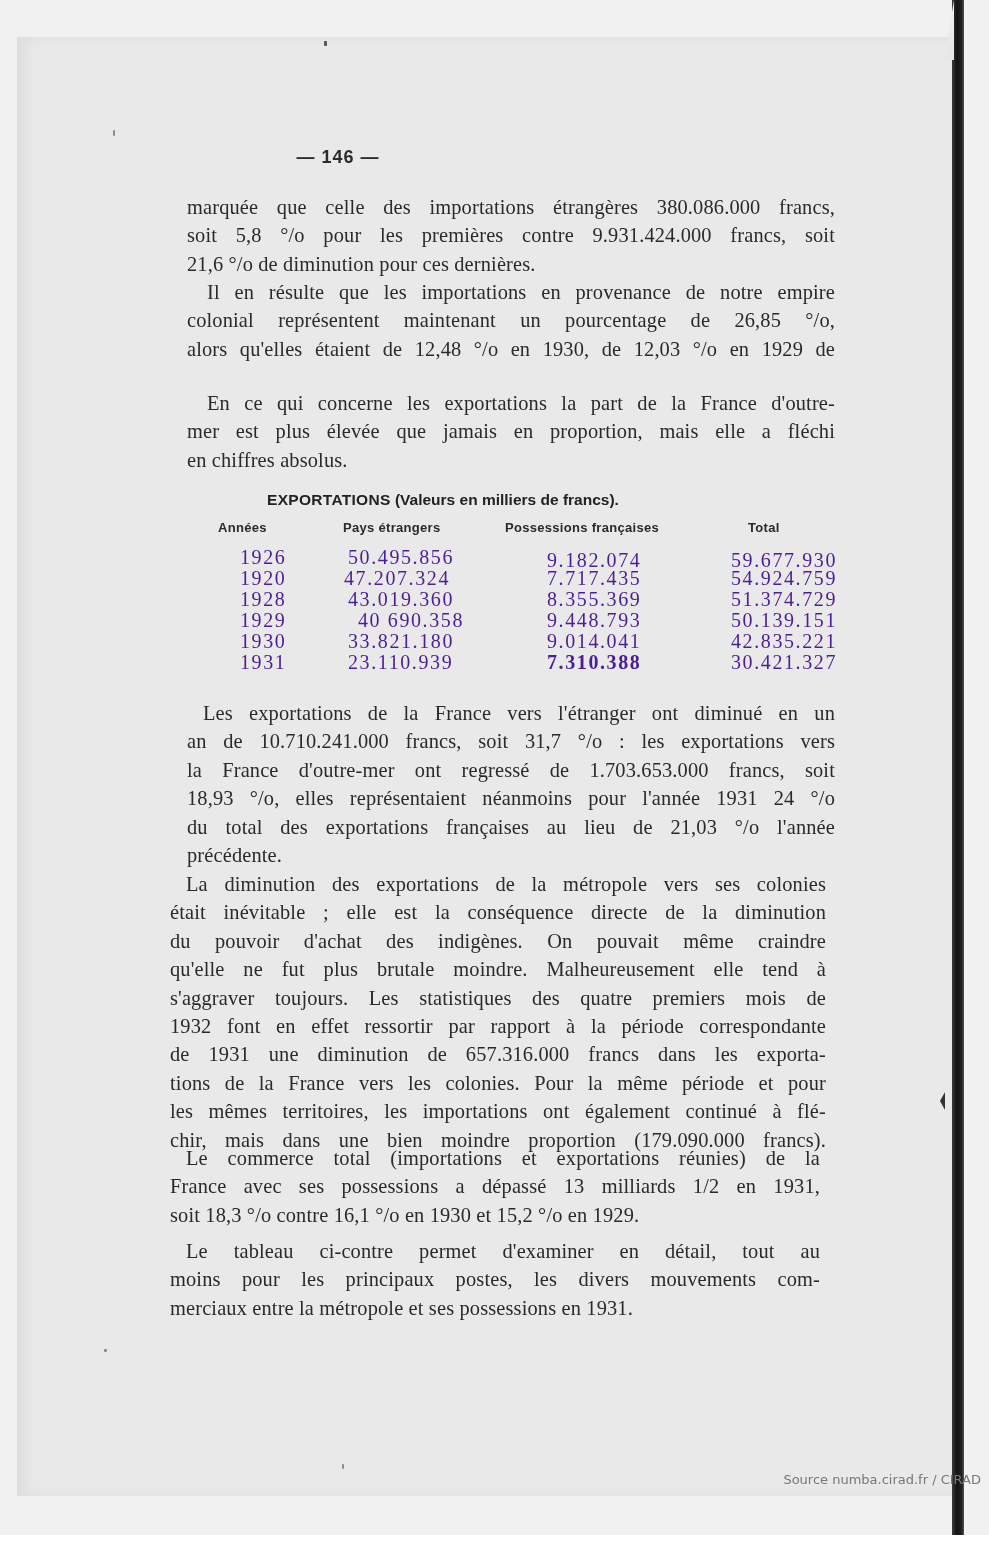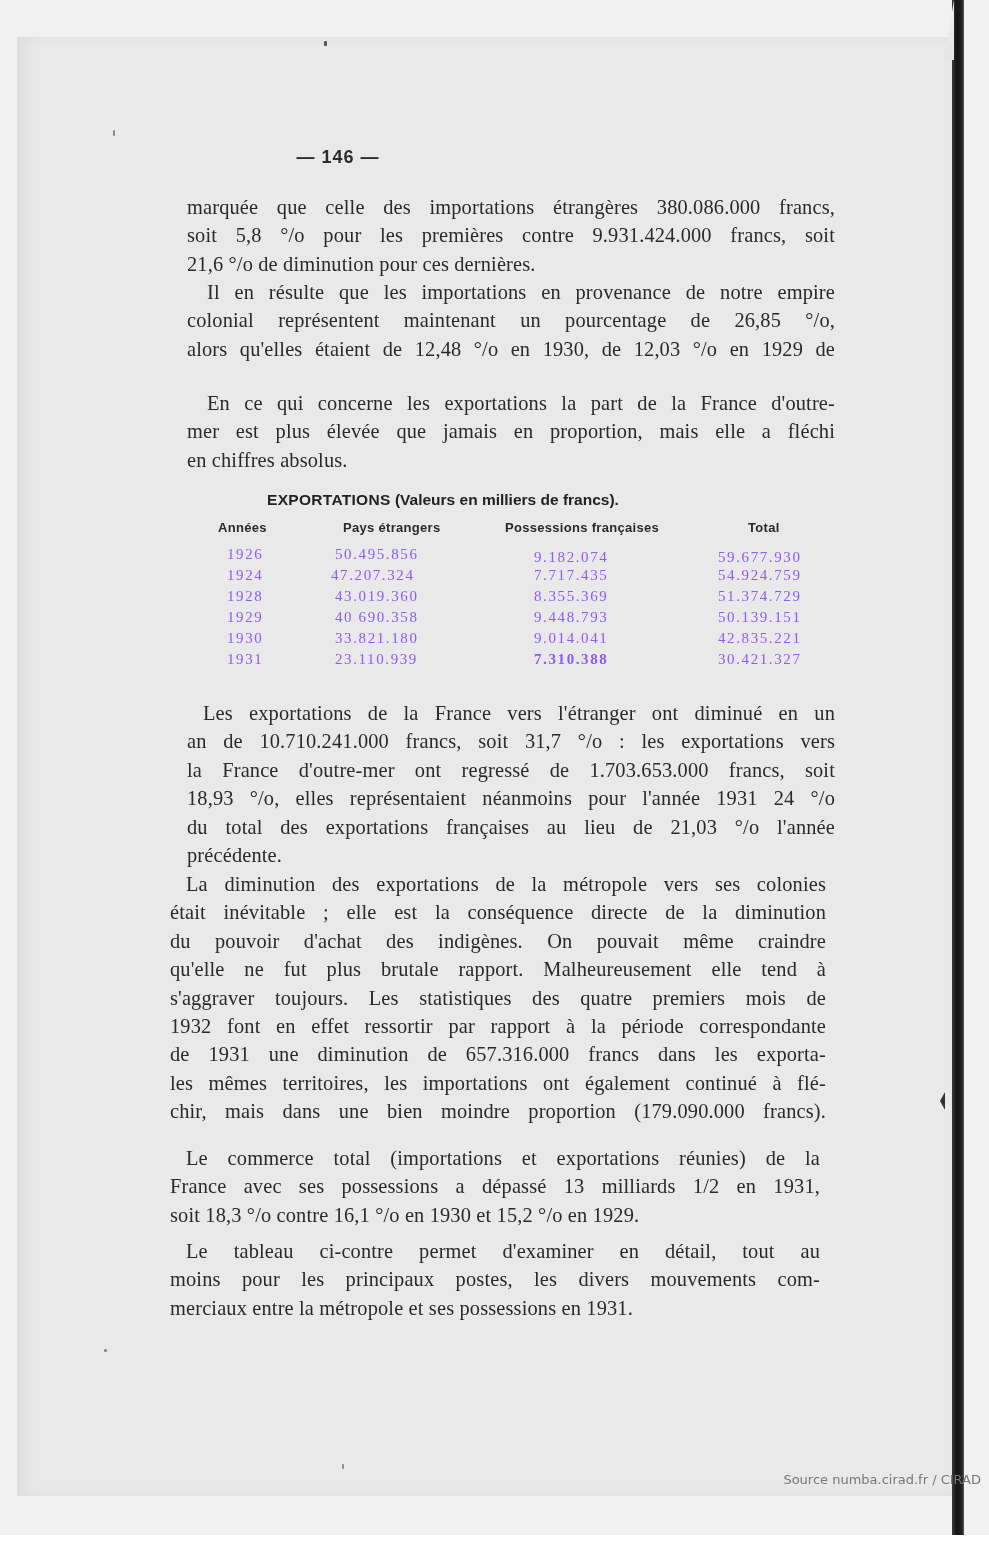--- a/index.html
+++ b/index.html
@@ -50,22 +50,23 @@
   .export-table {
     position: absolute; left: 205px; top: 520px; width: 640px;
   }
   .th {
     position: absolute; top: 0;
     font-family: "Liberation Sans", "DejaVu Sans", sans-serif;
     font-weight: bold; font-size: 13px; color: #2a2a2a; letter-spacing: 0.3px;
   }
   .row { position: absolute; left: 0; width: 640px; height: 22px; }
   .cell {
-    position: absolute; top: 0; font-size: 15px; letter-spacing: 1.6px; color: #8b5cf6;
+    position: absolute; top: 0; font-size: 20px; letter-spacing: 1.6px; color: #4c1d95;
     white-space: nowrap;
+    margin-left: 13px;
   }
   .footer-credit {
     position: absolute; right: 8px; top: 1472px;
     font-family: "DejaVu Sans", "Liberation Sans", sans-serif;
     font-size: 13px; color: #777;
   }
   .speck { position: absolute; background: #8a8a8a; border-radius: 1px; }
 </style>
 </head>
 <body>
@@ -111,34 +112,34 @@
   <div class="th" style="left:300px;">Possessions françaises</div>
   <div class="th" style="left:543px;">Total</div>
 
   <div class="row" style="top:26px;">
     <span class="cell" style="left:22px;">1926</span>
     <span class="cell" style="left:130px;">50.495.856</span>
     <span class="cell" style="left:329px;top:3px;">9.182.074</span>
     <span class="cell" style="left:513px;top:3px;">59.677.930</span>
   </div>
   <div class="row" style="top:47px;">
-    <span class="cell" style="left:22px;">1924</span>
+    <span class="cell" style="left:22px;">1920</span>
     <span class="cell" style="left:126px;">47.207.324</span>
     <span class="cell" style="left:329px;">7.717.435</span>
     <span class="cell" style="left:513px;">54.924.759</span>
   </div>
   <div class="row" style="top:68px;">
     <span class="cell" style="left:22px;">1928</span>
     <span class="cell" style="left:130px;">43.019.360</span>
     <span class="cell" style="left:329px;">8.355.369</span>
     <span class="cell" style="left:513px;">51.374.729</span>
   </div>
   <div class="row" style="top:89px;">
     <span class="cell" style="left:22px;">1929</span>
-    <span class="cell" style="left:130px;text-align:center;">40 690.358</span>
+    <span class="cell" style="left:140px;text-align:center;">40 690.358</span>
     <span class="cell" style="left:329px;">9.448.793</span>
     <span class="cell" style="left:513px;">50.139.151</span>
   </div>
   <div class="row" style="top:110px;">
     <span class="cell" style="left:22px;">1930</span>
     <span class="cell" style="left:130px;">33.821.180</span>
     <span class="cell" style="left:329px;">9.014.041</span>
     <span class="cell" style="left:513px;">42.835.221</span>
   </div>
   <div class="row" style="top:131px;">
@@ -155,24 +156,25 @@
   <span class="line">la France d'outre-mer ont regressé de 1.703.653.000 francs, soit</span>
   <span class="line">18,93 °/o, elles représentaient néanmoins pour l'année 1931 24 °/o</span>
   <span class="line">du total des exportations françaises au lieu de 21,03 °/o l'année</span>
   <span class="line last">précédente.</span>
 </p>
 
 <p class="para" style="left:170px;top:870px;width:656px;">
   <span class="line" style="padding-left:16px;">La diminution des exportations de la métropole vers ses colonies</span>
   <span class="line">était inévitable ; elle est la conséquence directe de la diminution</span>
   <span class="line">du pouvoir d'achat des indigènes. On pouvait même craindre</span>
-  <span class="line">qu'elle ne fut plus brutale rapport. Malheureusement elle tend à</span>
+  <span class="line">qu'elle ne fut plus brutale moindre. Malheureusement elle tend à</span>
   <span class="line">s'aggraver toujours. Les statistiques des quatre premiers mois de</span>
   <span class="line">1932 font en effet ressortir par rapport à la période correspondante</span>
   <span class="line">de 1931 une diminution de 657.316.000 francs dans les exporta-</span>
+  <span class="line">tions de la France vers les colonies. Pour la même période et pour</span>
   <span class="line">les mêmes territoires, les importations ont également continué à flé-</span>
   <span class="line">chir, mais dans une bien moindre proportion (179.090.000 francs).</span>
 </p>
 
 <p class="para" style="left:170px;top:1144px;width:650px;">
   <span class="line" style="padding-left:16px;">Le commerce total (importations et exportations réunies) de la</span>
   <span class="line">France avec ses possessions a dépassé 13 milliards 1/2 en 1931,</span>
   <span class="line last">soit 18,3 °/o contre 16,1 °/o en 1930 et 15,2 °/o en 1929.</span>
 </p>
 

